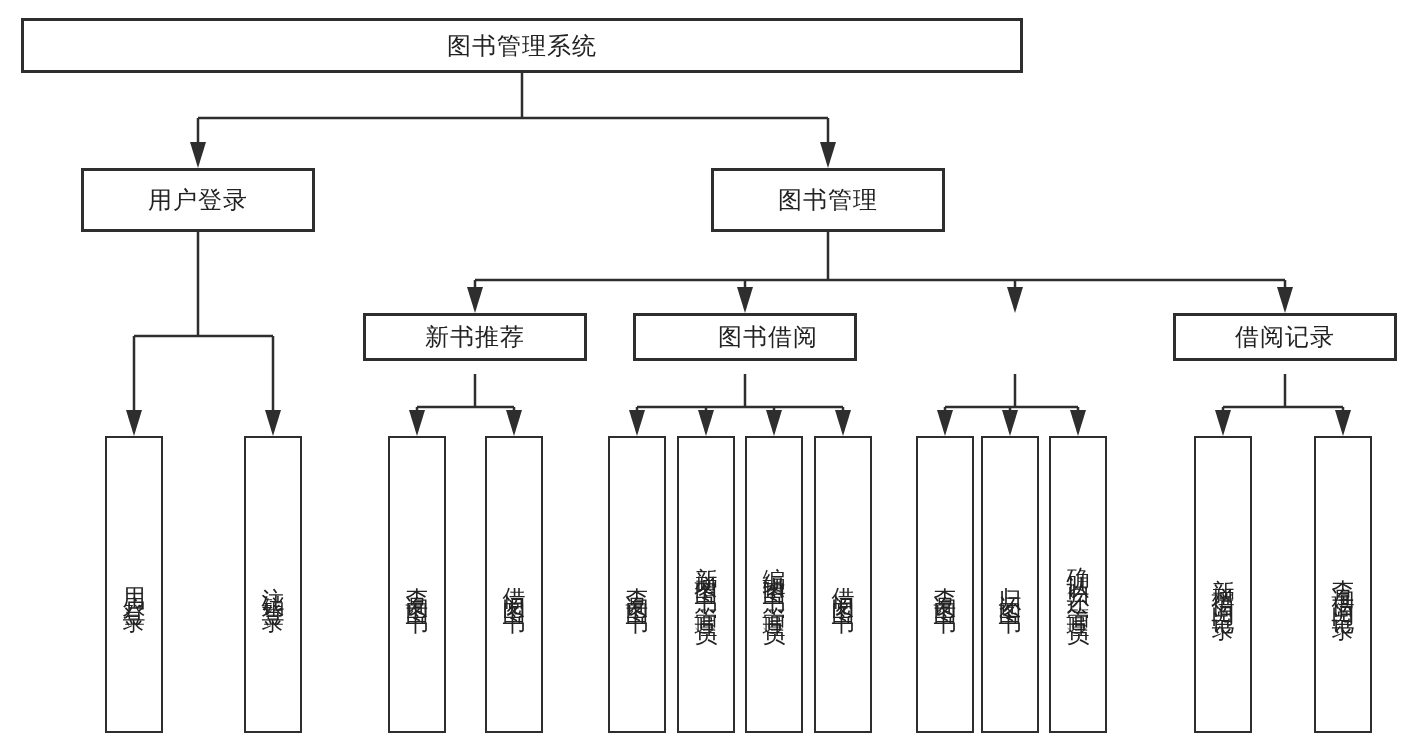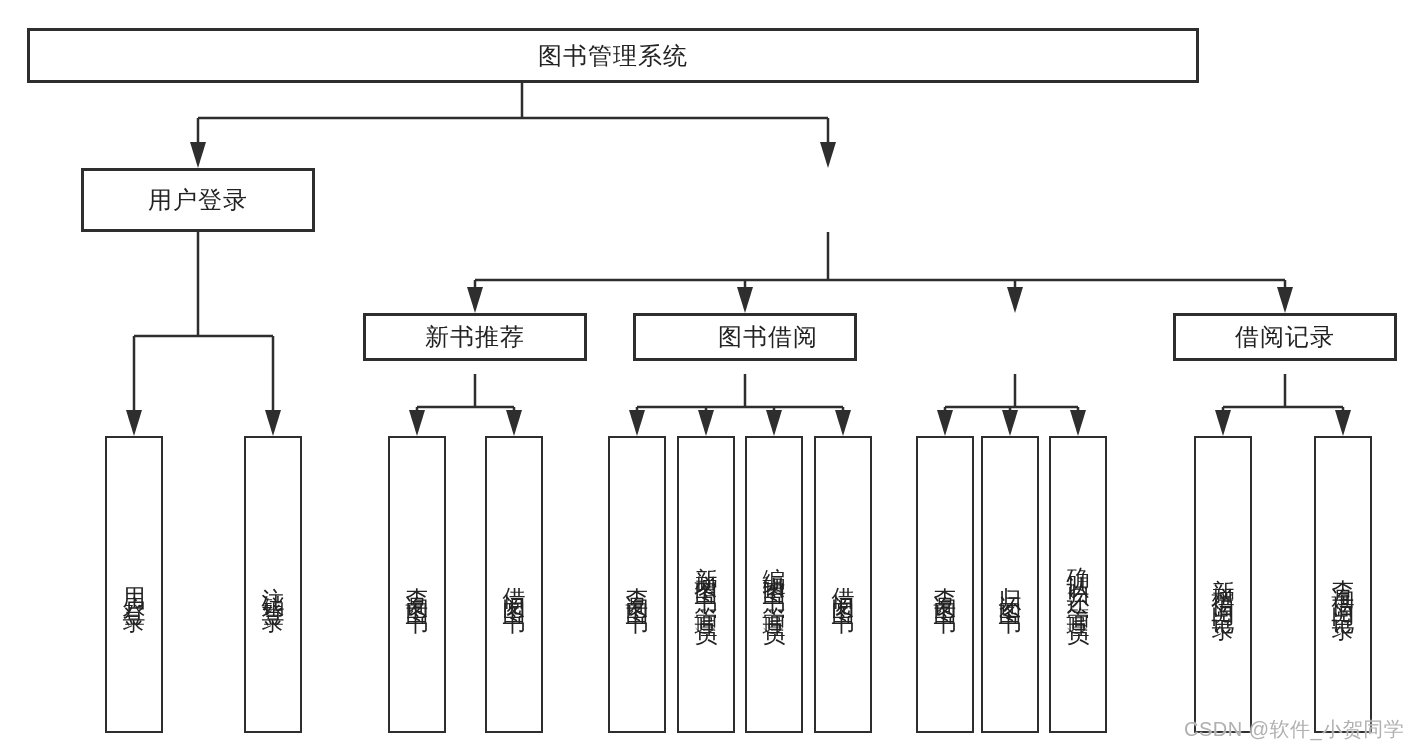--- a/index.html
+++ b/index.html
@@ -7,21 +7,21 @@
     position:relative; width:1405px; height:747px; background:#ffffff;
     font-family:"Liberation Sans", sans-serif; overflow:hidden;
   }
   .wires { position:absolute; left:0; top:0; width:1405px; height:747px; z-index:0; }
   .node {
     position:absolute; box-sizing:border-box; background:#ffffff;
     border:3px solid #2e2e2e; display:flex; align-items:center; justify-content:center;
     color:#222222; z-index:1;
   }
   .h-node { font-size:24px; letter-spacing:1px; }
-  .root-node  { left:21px;  top:28px;  width:1172px; height:55px;margin-left:6px; }
+  .root-node  { left:21px;  top:18px;  width:1002px; height:55px; }
   .l2-node    { top:168px; width:234px; height:64px; }
   .l3-node    { top:313px; width:224px; height:48px; }
   .leaf       { top:436px; width:58px; height:297px; border-width:2.5px; }
   .leaf span {
     writing-mode:vertical-rl; text-orientation:mixed;
     font-size:23px; line-height:1; letter-spacing:8px; white-space:nowrap; color:#222222;
   }
   .watermark {
     position:absolute; left:1184px; top:716px; z-index:3;
     font-size:20px; color:#b0b0b0; letter-spacing:0.5px;
@@ -66,20 +66,23 @@
     </g>
   </svg>
 
   <div class="node root-node h-node">
     <span>图书管理系统</span>
   </div>
 
   <div class="node l2-node h-node" style="left:81px;">
     <span>用户登录</span>
   </div>
+  <div class="node l2-node h-node" style="left:711px;">
+    <span>图书管理</span>
+  </div>
 
   <div class="node l3-node h-node" style="left:363px;">
     <span>新书推荐</span>
   </div>
   <div class="node l3-node h-node" style="left:633px;padding-left:46px;">
     <span>图书借阅</span>
   </div>
   <div class="node l3-node h-node" style="left:1173px;">
     <span>借阅记录</span>
   </div>
@@ -121,15 +124,14 @@
     <span>确认归还（管理员）</span>
   </div>
 
   <div class="node leaf" style="left:1194px;">
     <span>新增借阅记录</span>
   </div>
   <div class="node leaf" style="left:1314px;">
     <span>查询借阅记录</span>
   </div>
 
-  <div class="watermark">CSDN @软件_小贺同学</div>
 
 </div>
 
 </body></html>

